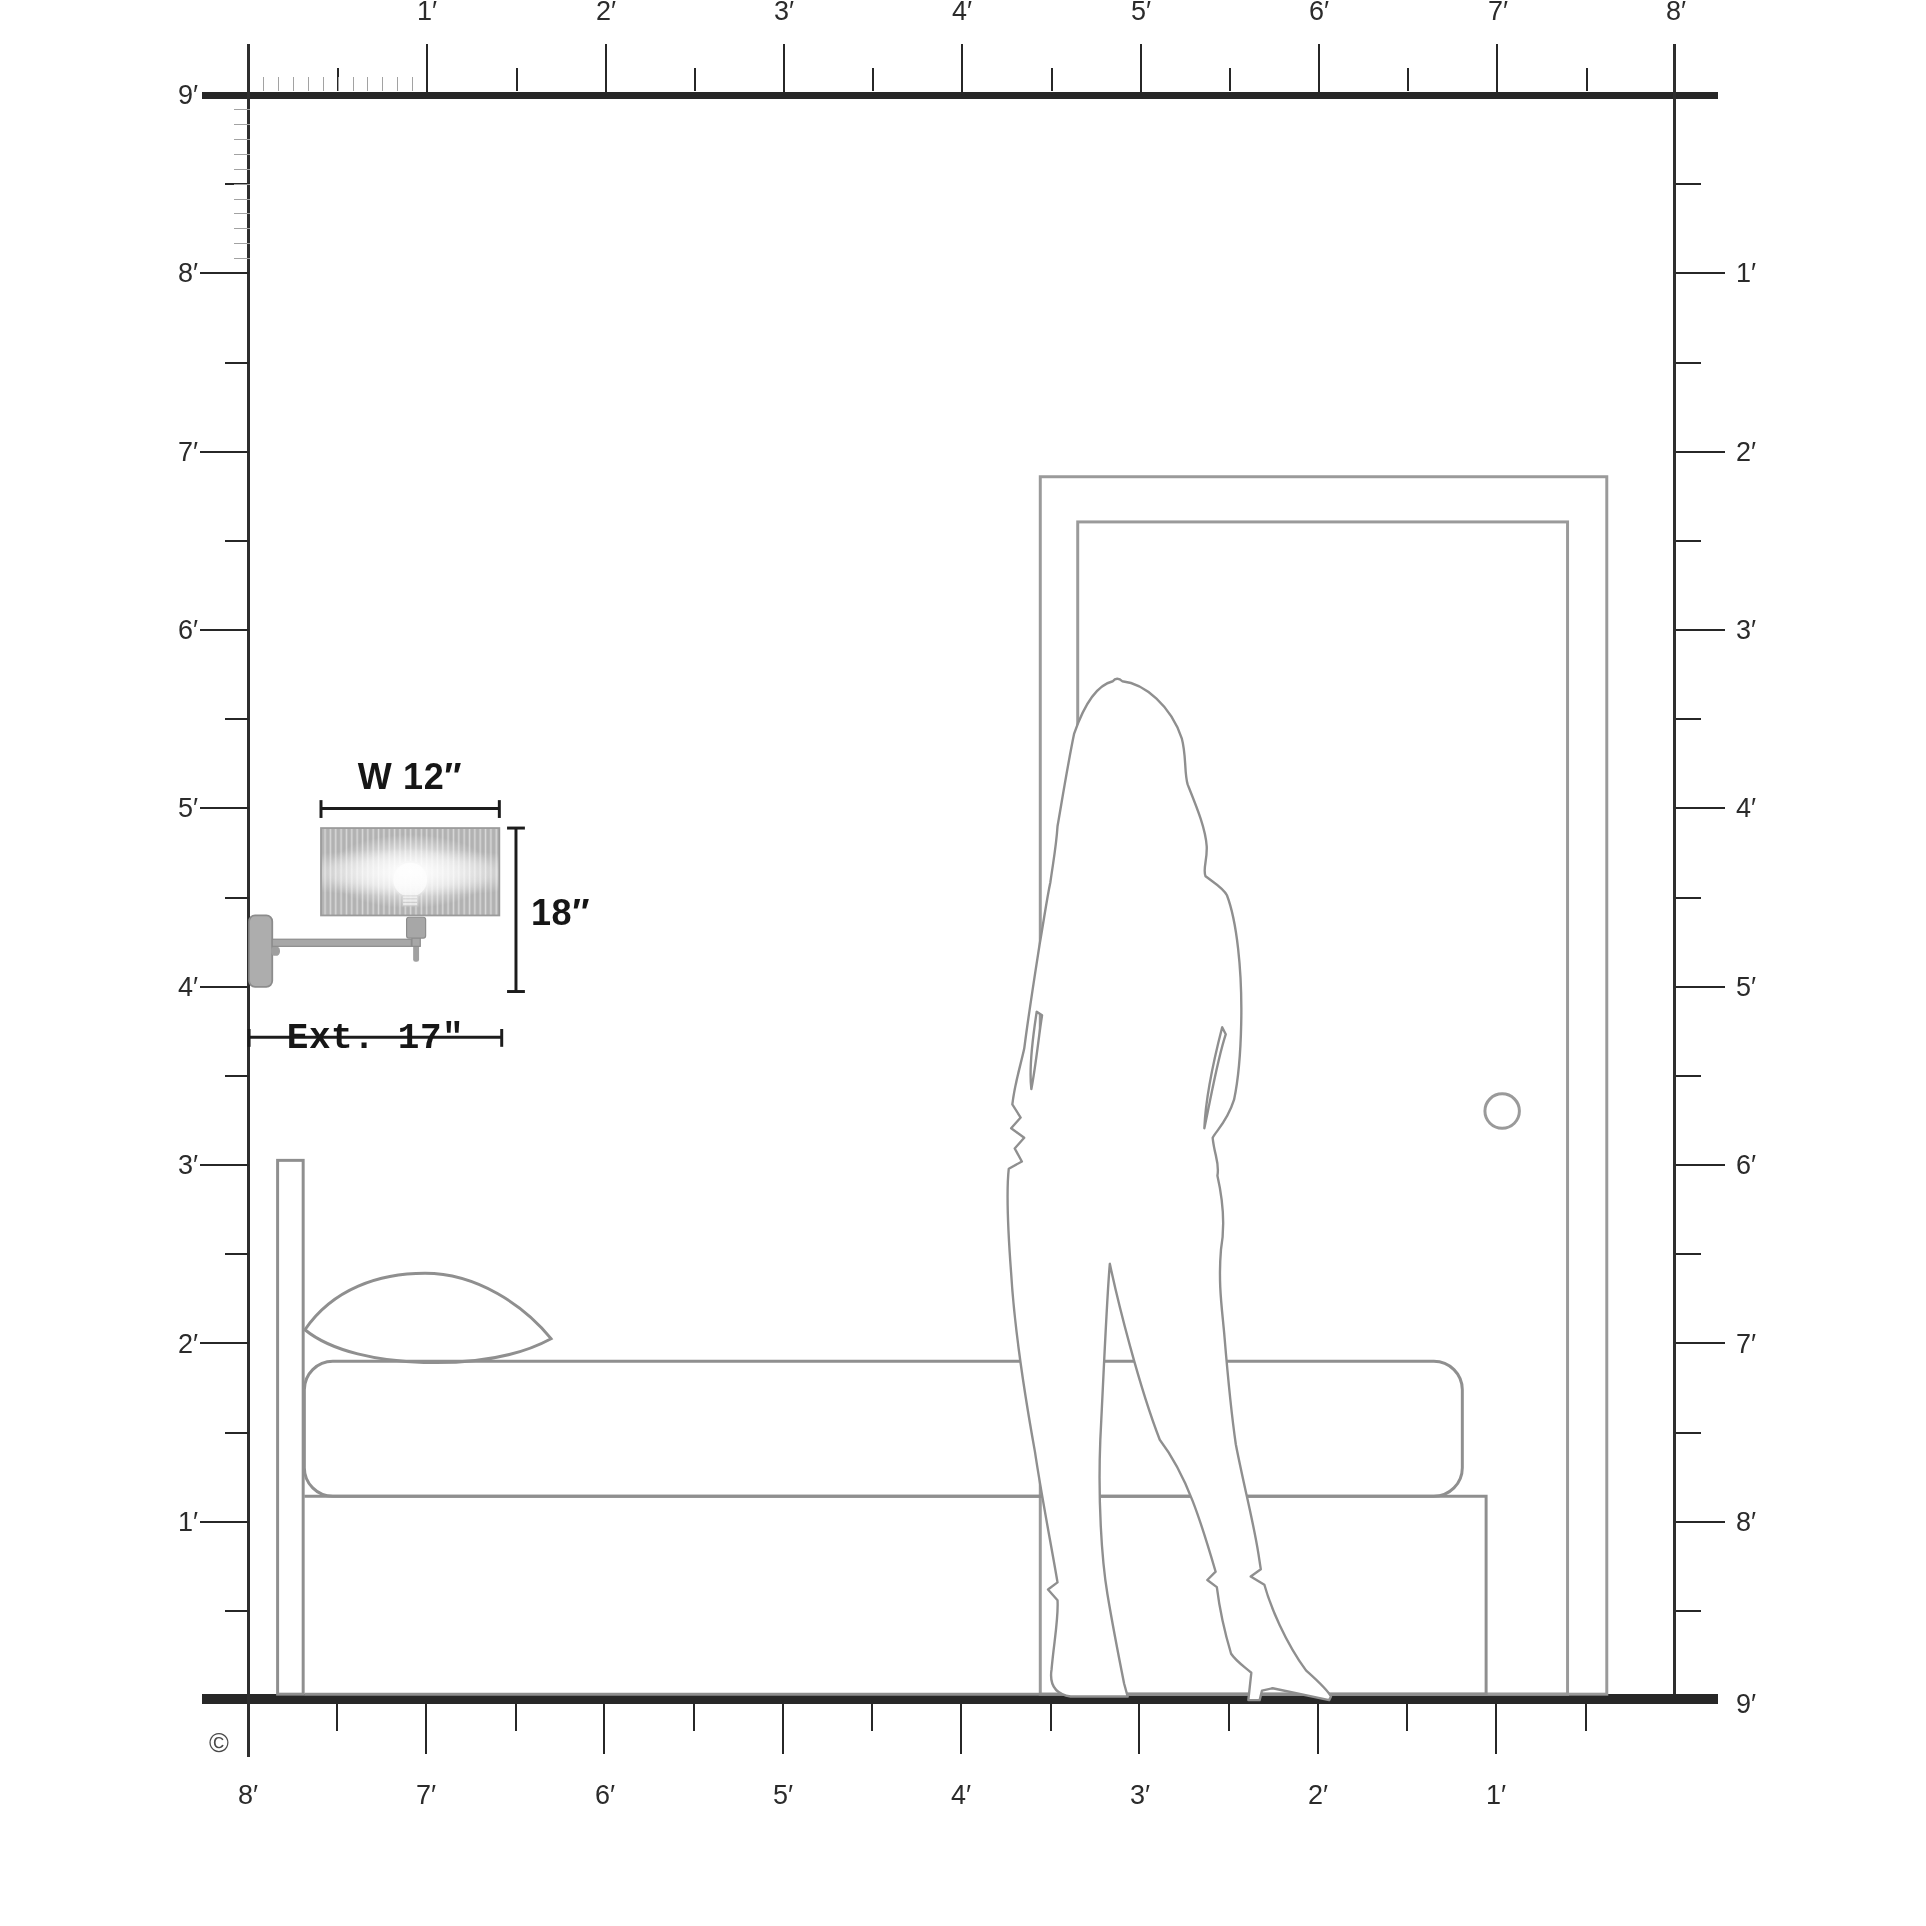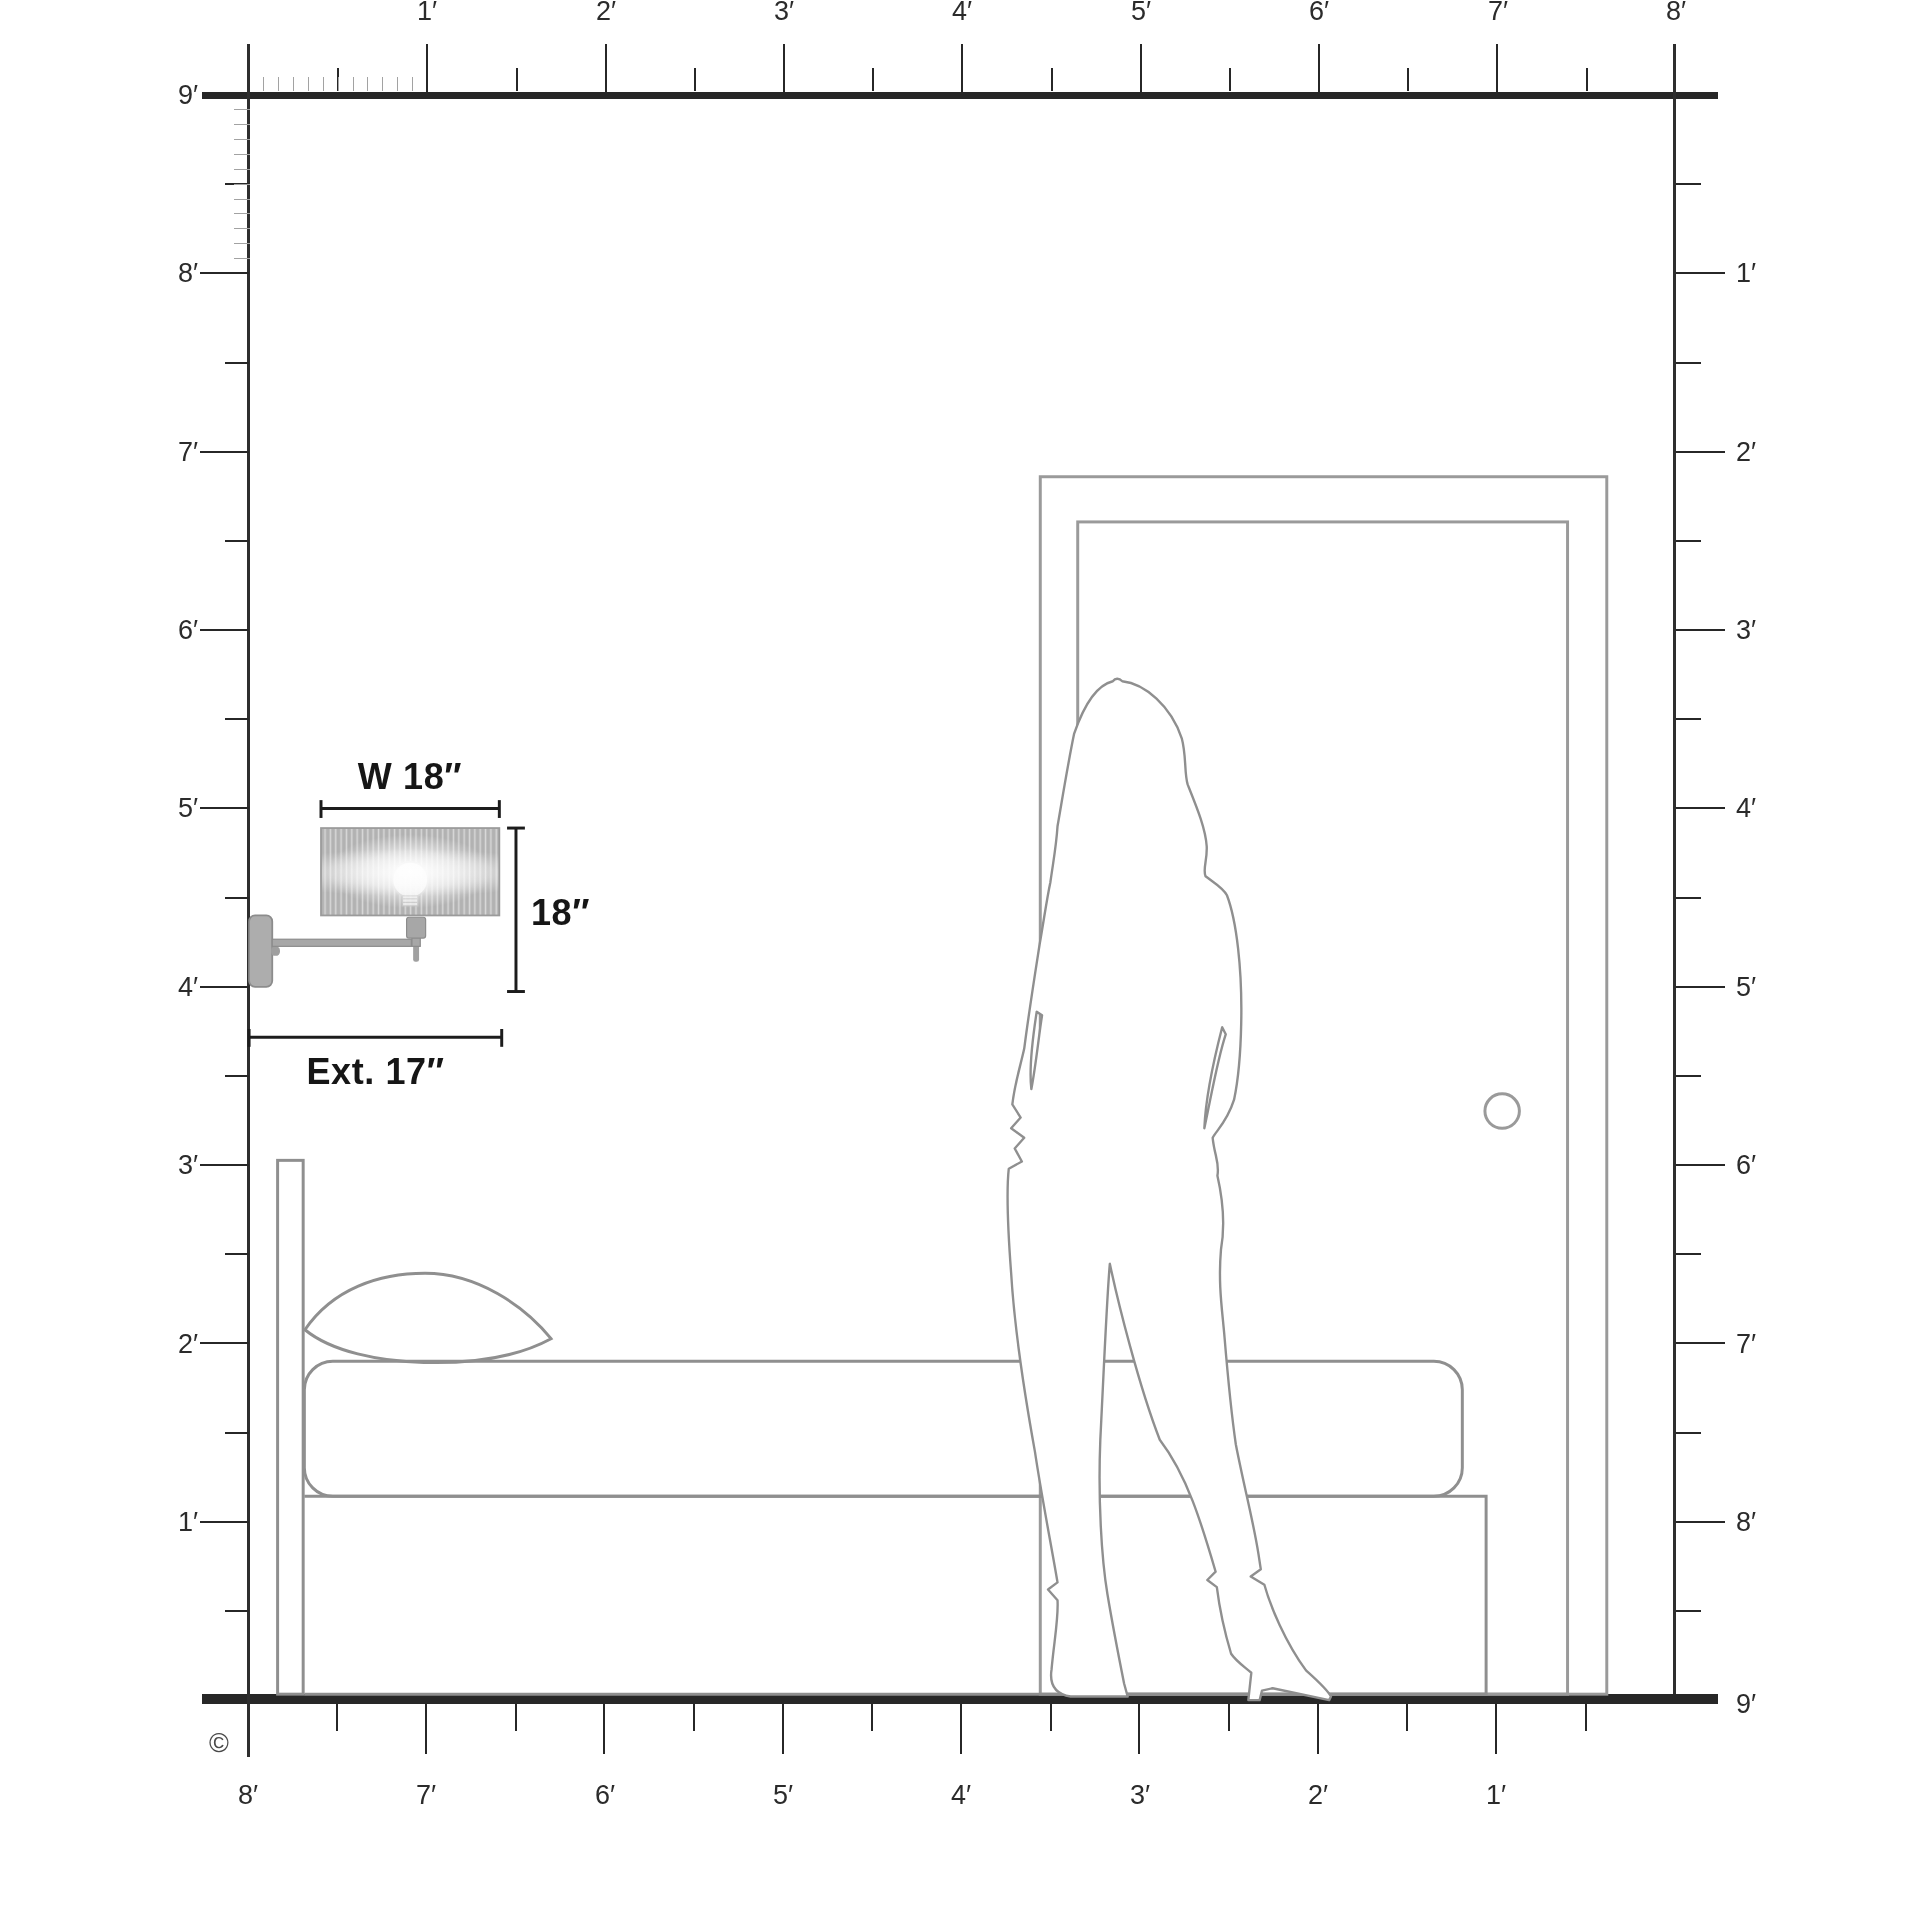--- a/index.html
+++ b/index.html
@@ -261,20 +261,20 @@
       <line x1="840" y1="1346" x2="840" y2="1376"></line>
       <line x1="868" y1="1393" x2="868" y2="1668"></line>
       <line x1="853" y1="1393" x2="883" y2="1393"></line>
       <line x1="853" y1="1668" x2="883" y2="1668"></line>
       <line x1="419" y1="1745" x2="844" y2="1745"></line>
       <line x1="419" y1="1731" x2="419" y2="1761"></line>
       <line x1="844" y1="1731" x2="844" y2="1761"></line>
     </g>
   </svg>
 
-  <div class="dim center" style="left:321px;top:756px;width:178px;">W 18″</div>
+  <div class="dim center" style="left:321px;top:756px;width:178px;">W 12″</div>
   <div class="dim" style="left:531px;top:892px;">18″</div>
-  <div class="dim center" style="left:249px;top:1051px;width:253px;">Ext. 17″</div>
+  <div class="dim center" style="left:249px;top:1018px;width:253px;font-family:Liberation Mono, monospace;">Ext. 17″</div>
 
   <div id="copyright" style="left:209px;top:1728px;">©</div>
 
 </div>
 
 
 </body></html>

